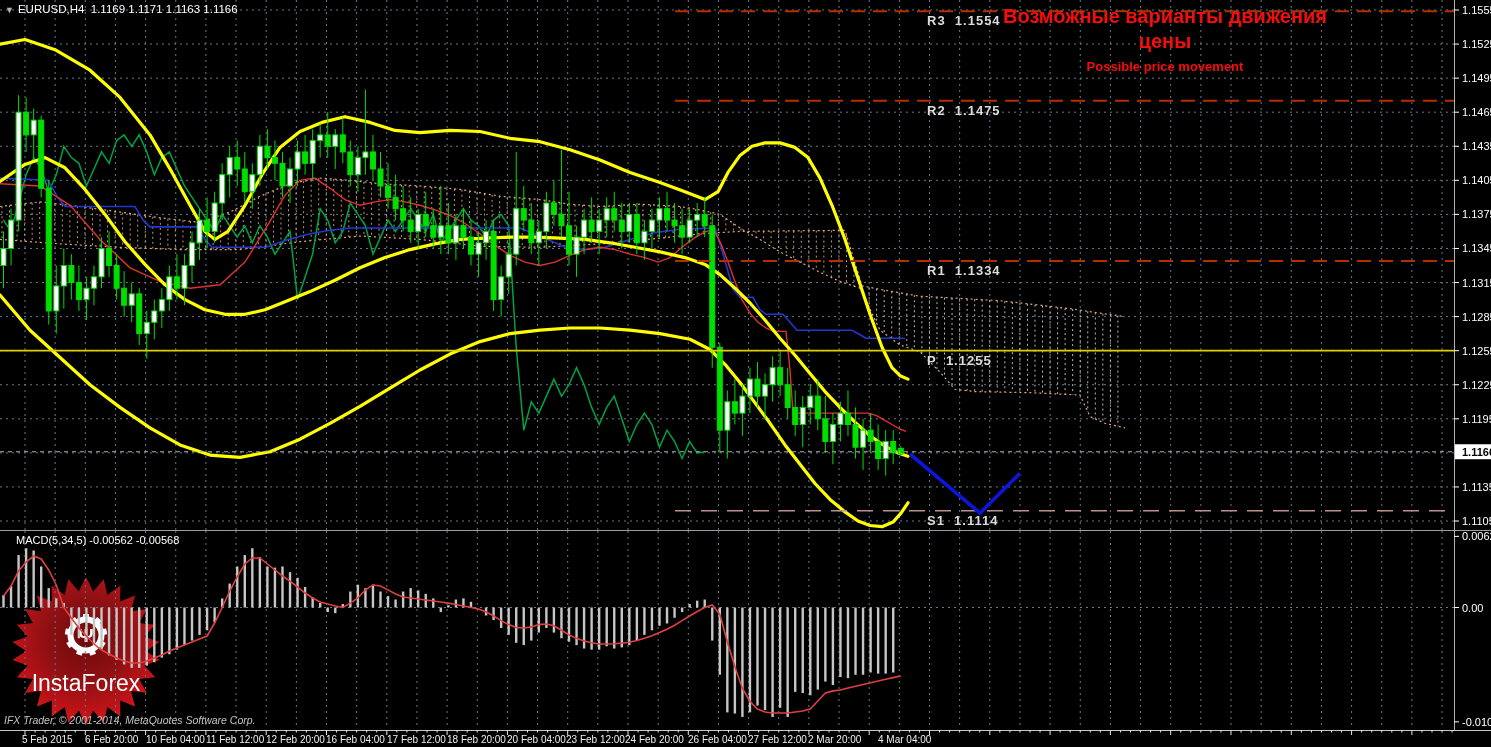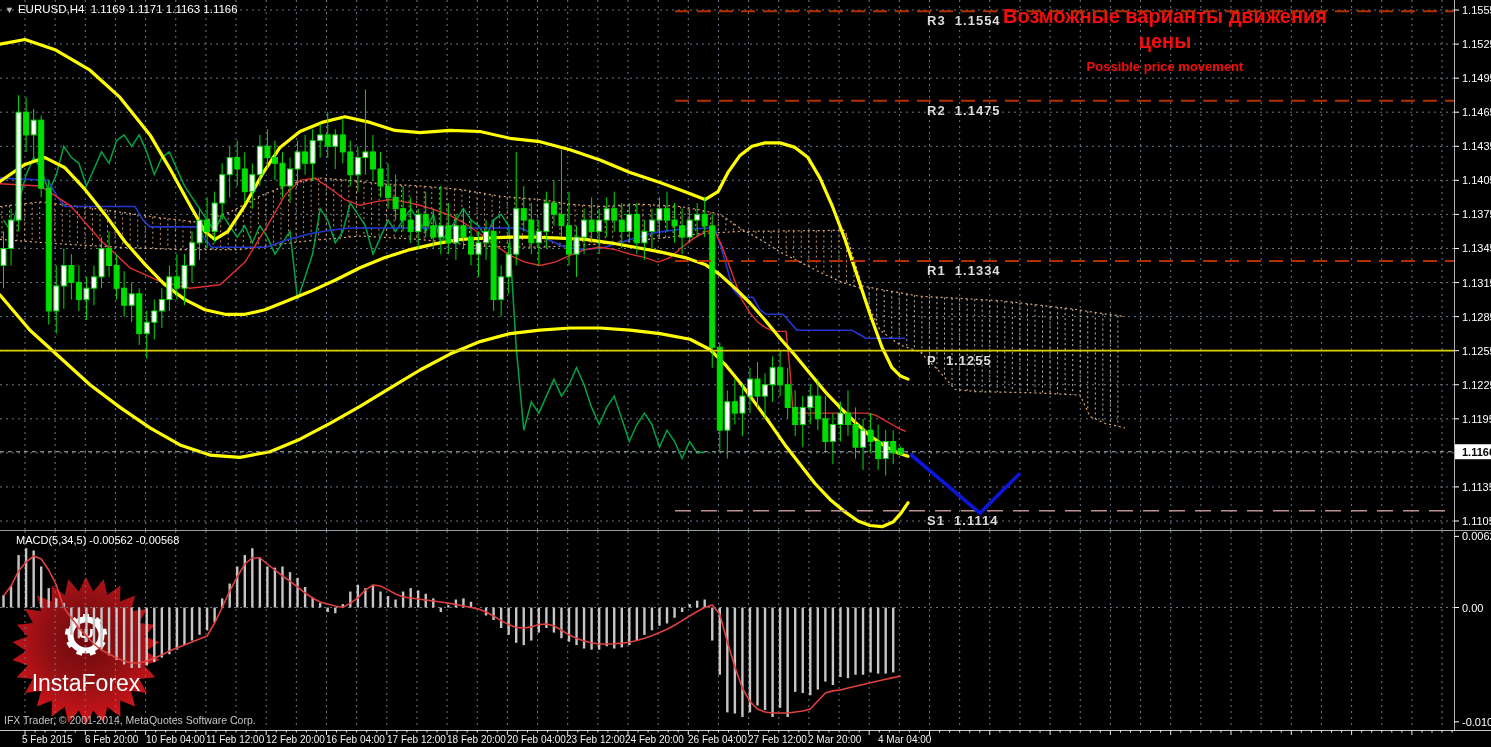--- a/index.html
+++ b/index.html
@@ -4,21 +4,21 @@
 <style>
   html,body{margin:0;padding:0;background:#222;}
   .root{position:relative;width:1491px;height:747px;background:#000;overflow:hidden;
         font-family:"Liberation Sans",sans-serif;}
   .hdr{position:absolute;left:5px;top:3px;color:#fff;font-size:11.5px;z-index:30;white-space:pre;text-align:center;}
   .hdr .tri{color:#b8b8b8;font-size:9px;margin-right:4px;}
   .annot{position:absolute;left:988px;top:4px;width:354px;text-align:center;z-index:30;
          font-weight:bold;font-size:20px;line-height:25px;}
   .annot .l2{font-size:13px;}
   .macdlbl{position:absolute;left:0;top:534px;color:#fff;font-size:11px;z-index:30;white-space:pre;margin-left:16px;}
-  .footer{position:absolute;left:4px;top:714px;color:#c4c4c4;font-size:10.5px;z-index:30;}
+  .footer{position:absolute;left:4px;top:714px;color:#c4c4c4;font-size:10.5px;z-index:30;font-style:italic;}
   .brand-name{font-size:23px;fill:#fff;}
   svg text{user-select:none;}
   #chart{position:absolute;left:0;top:0;z-index:10;}
   #logo{position:absolute;left:6px;top:575px;z-index:5;}
 </style>
 </head>
 <body>
 
 <div class="root">
 

